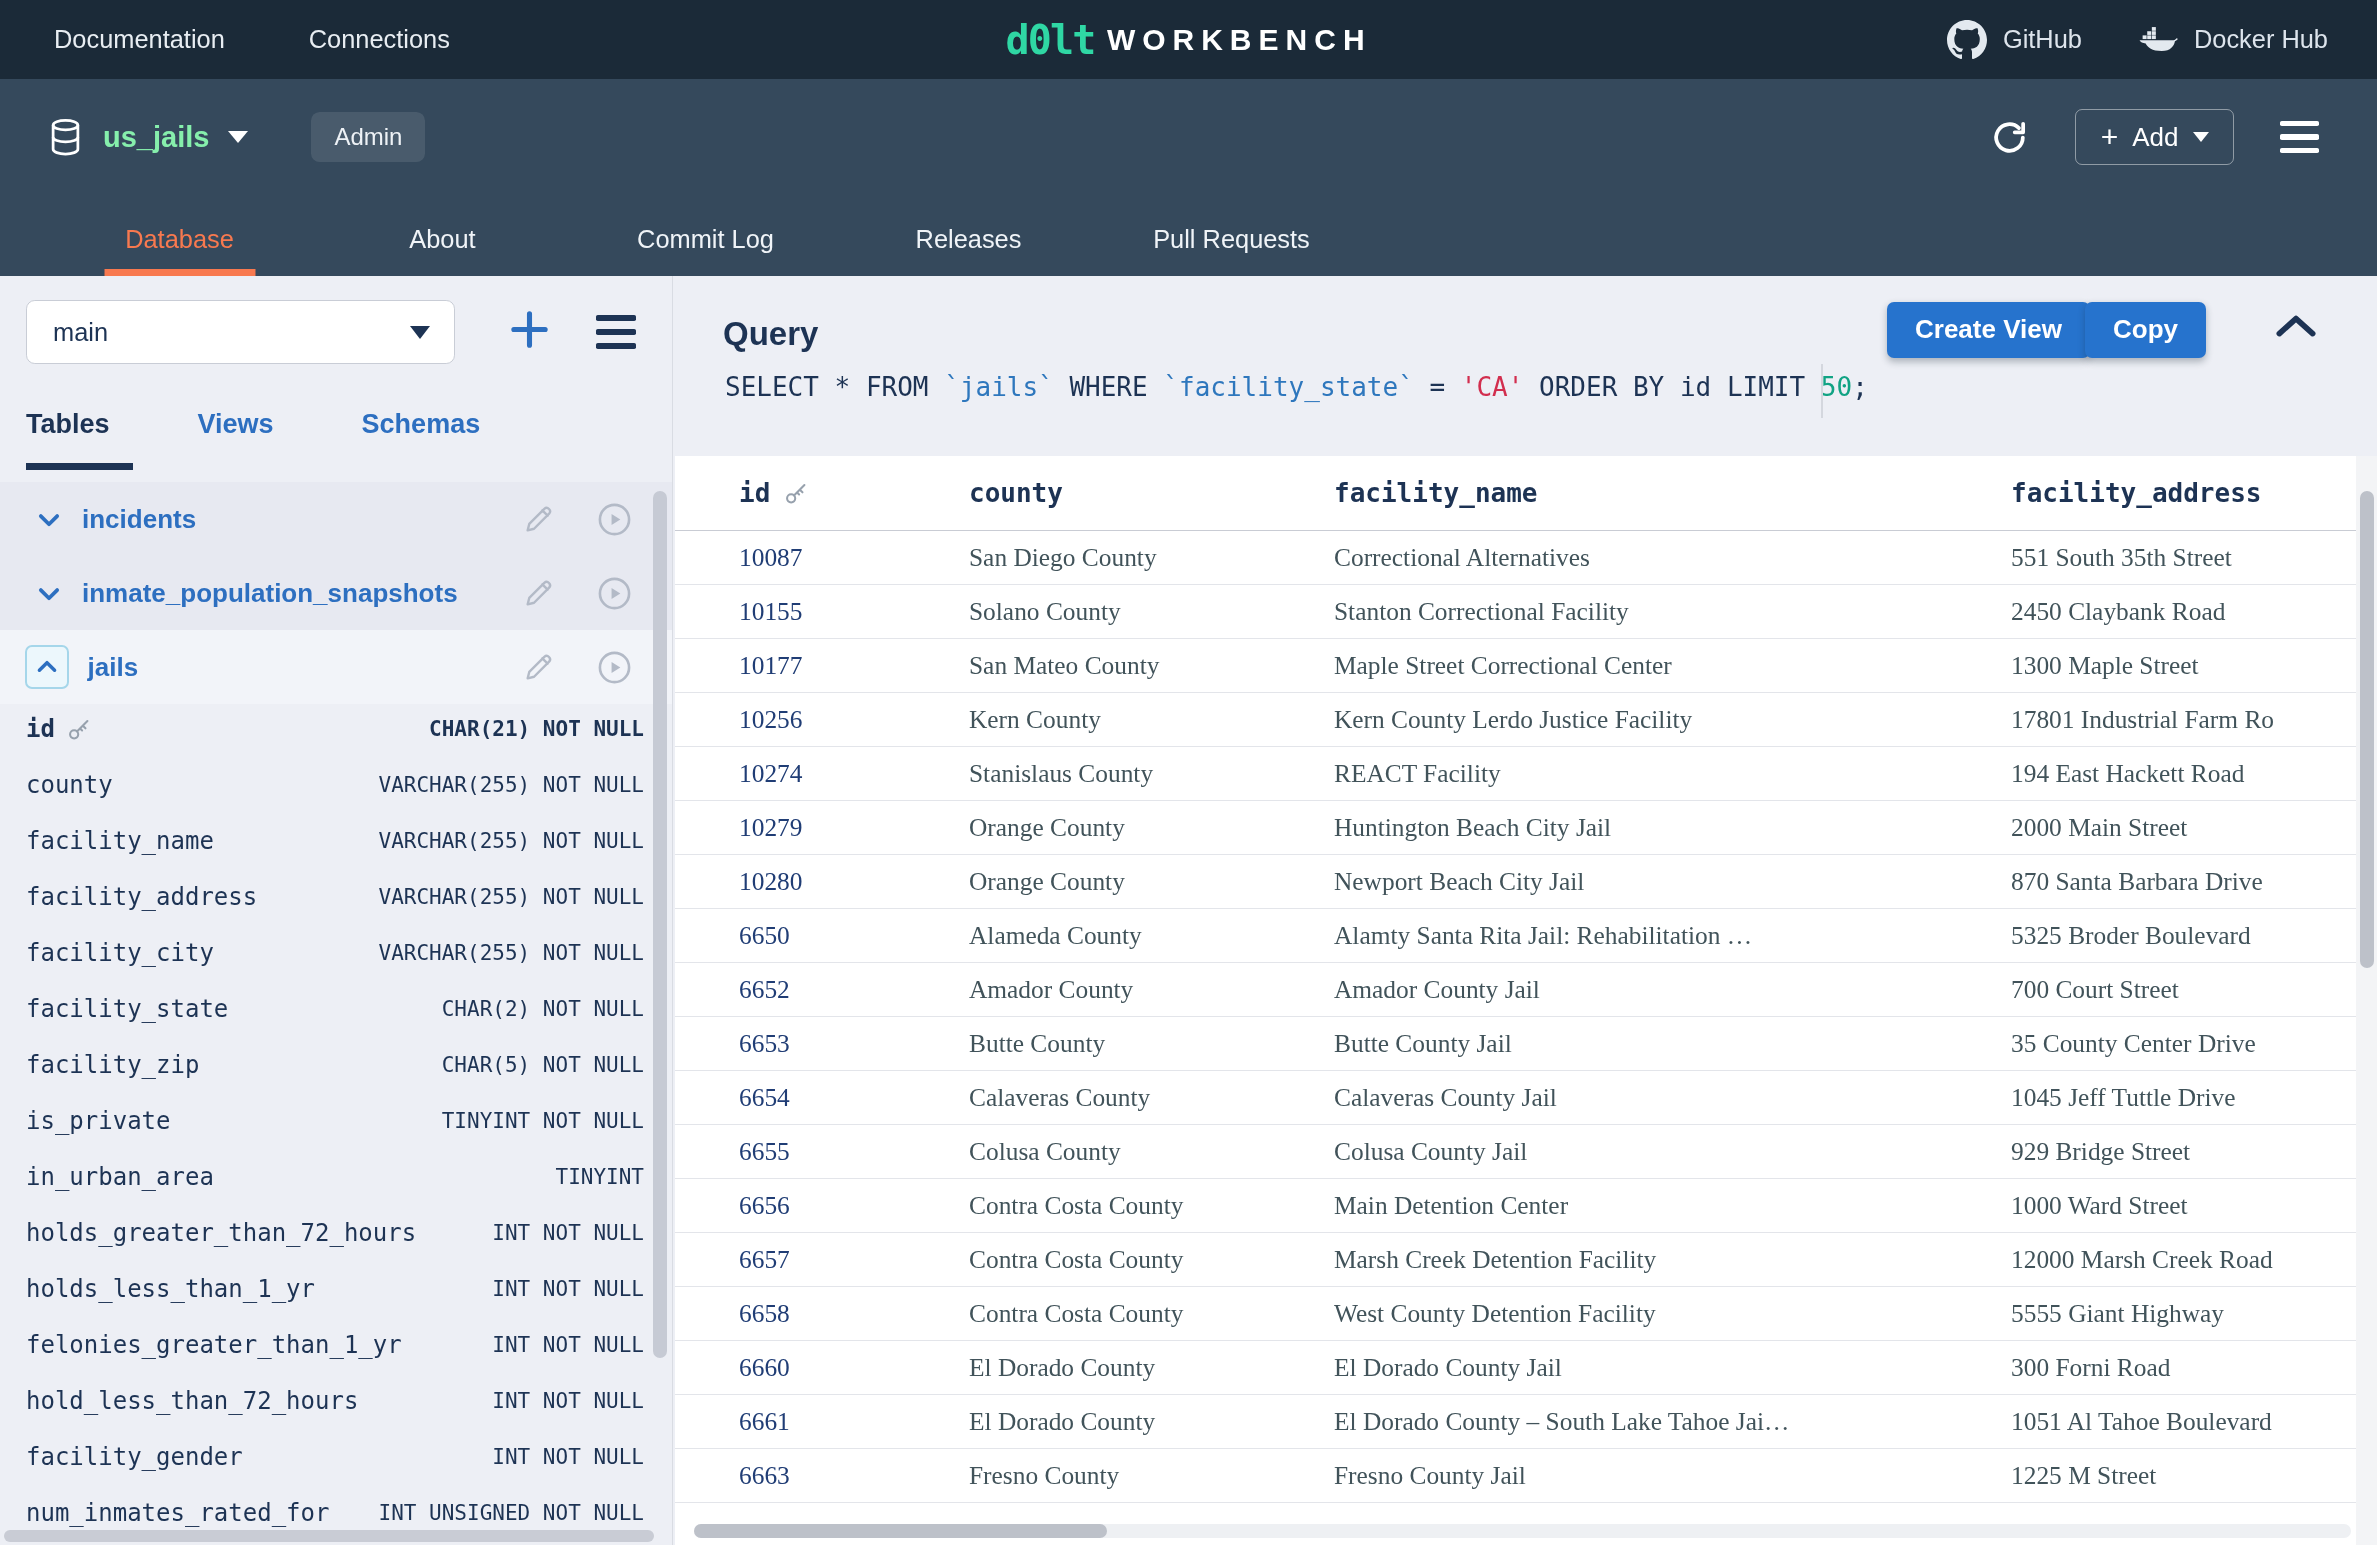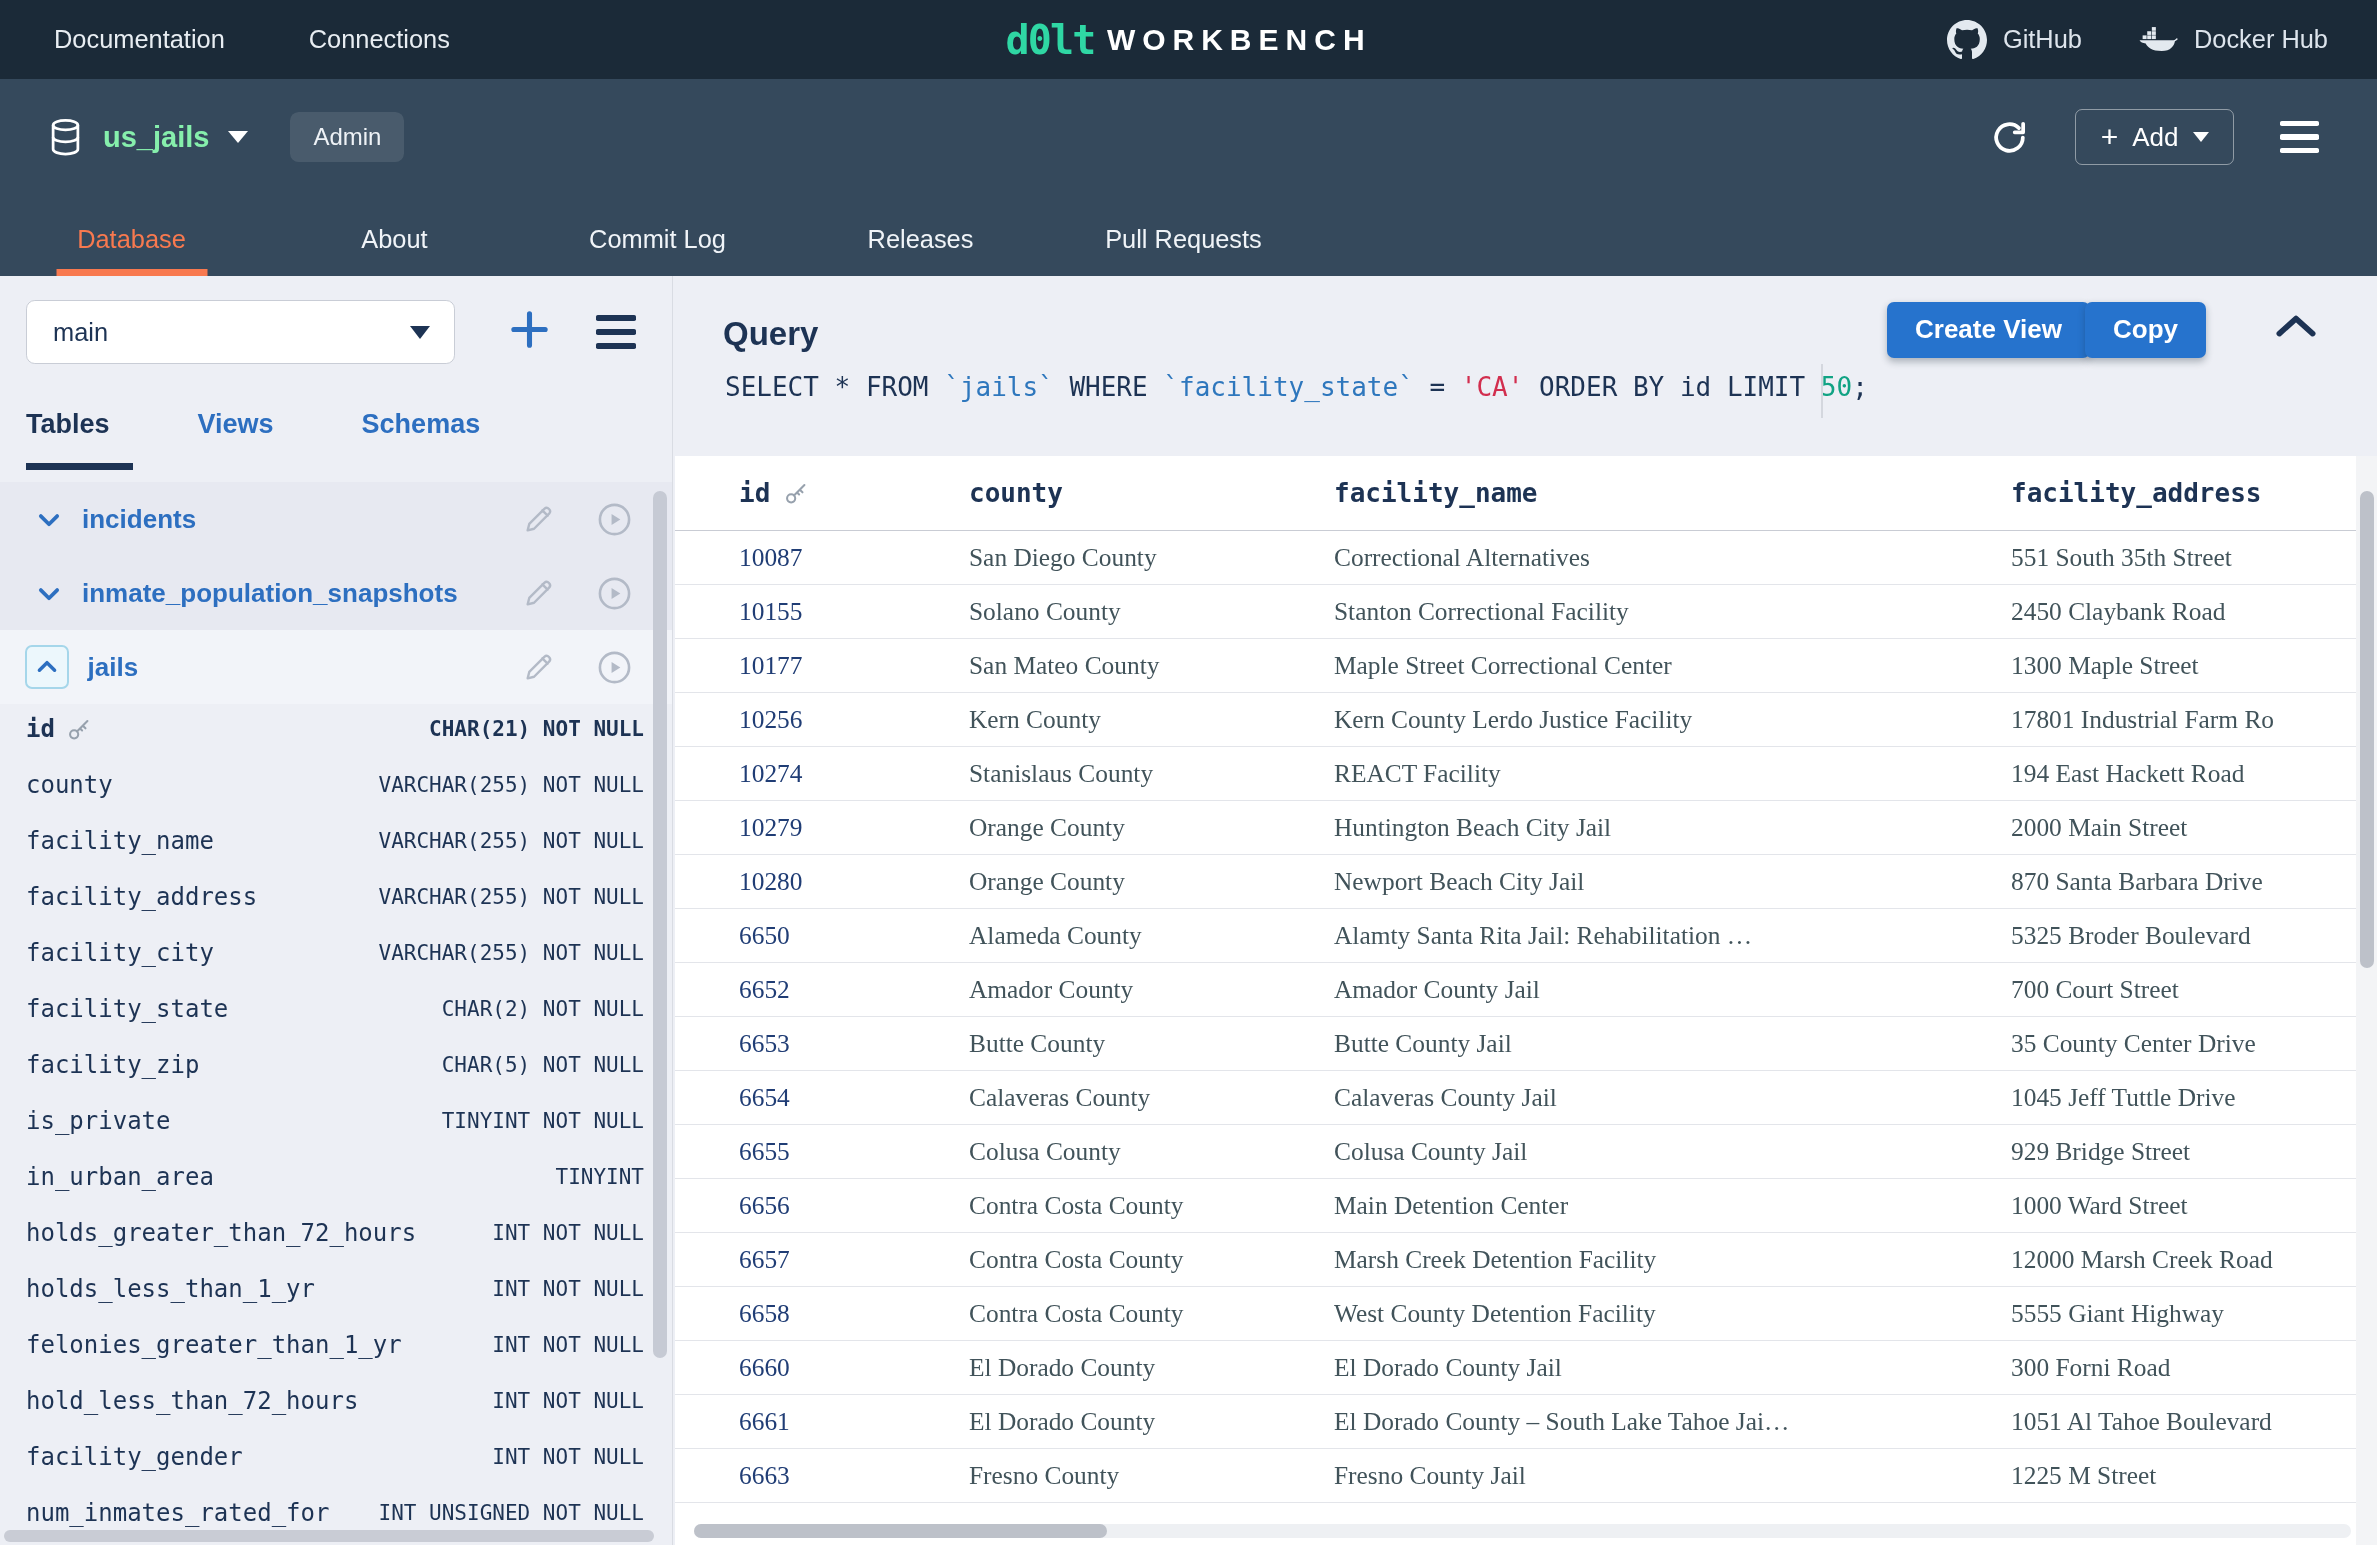--- a/index.html
+++ b/index.html
@@ -20,28 +20,28 @@
   .logo-suffix { color:#ffffff; font-size:30px; font-weight:800; letter-spacing:7px; margin-left:12.3px; }
   .topnav-right { position:absolute; right:49px; top:0; height:79px; display:flex; align-items:center; gap:56px; }
   .ext-link { display:flex; align-items:center; gap:16px; color:#dde4ec; font-size:25.4px; cursor:pointer; }
 
   
   .header { position:absolute; top:79px; left:0; right:0; height:197px; background:#35495c; }
   .header-row1 { position:absolute; top:0; left:0; right:0; height:116px; display:flex; align-items:center; }
   .db-icon { margin-left:49px; }
   .db-name { color:#86efac; font-size:29px; font-weight:600; margin-left:21px; }
   .db-caret { width:0; height:0; border-left:10.5px solid transparent; border-right:10.5px solid transparent; border-top:12.3px solid #ffffff; margin-left:19px; }
-  .admin-badge { margin-left:42px; background:rgba(255,255,255,0.10); color:#eef2f6; font-size:24px; padding:11.4px 23px; border-radius:8.8px; }
+  .admin-badge { margin-left:63px; background:rgba(255,255,255,0.10); color:#eef2f6; font-size:24px; padding:11.4px 23px; border-radius:8.8px; }
   .header-actions { position:absolute; right:58px; top:0; height:116px; display:flex; align-items:center; gap:46px; }
   .add-btn { display:flex; align-items:center; gap:14px; border:1.8px solid rgba(255,255,255,0.45); border-radius:7px; padding:11.4px 24.5px; color:#ffffff; font-size:26px; cursor:pointer; }
   .add-plus { font-size:30px; font-weight:400; line-height:1; }
   .add-caret { width:0; height:0; border-left:8.8px solid transparent; border-right:8.8px solid transparent; border-top:10.5px solid #ffffff; }
   .burger-w { display:flex; flex-direction:column; gap:8px; cursor:pointer; }
   .burger-w i { display:block; width:39px; height:5.3px; background:#ffffff; border-radius:1.8px; }
-  .header-tabs { position:absolute; bottom:0; left:0; height:74px; display:flex; }
+  .header-tabs { position:absolute; bottom:0; left:0; height:74px; display:flex;padding-left:48px; }
   .header-tab { width:263px; display:flex; align-items:center; justify-content:center; color:#f0f4f8; font-size:25.4px; position:relative; cursor:pointer; }
   .header-tab.active { color:#f8794f; }
   .header-tab.active::after { content:""; position:absolute; bottom:0; left:50%; transform:translateX(-50%); width:151px; height:7px; background:#f8794f; }
 
   
   .sidebar { position:absolute; top:276px; left:0; width:673px; bottom:0; background:#edeff5; border-right:1.8px solid #d9dce3; }
   .branch-select { position:absolute; left:26px; top:24px; width:429px; height:64px; background:#ffffff; border:1.8px solid #c9cdd6; border-radius:8.8px; display:flex; align-items:center; cursor:pointer; }
   .branch-label { margin-left:26px; font-size:25.4px; color:#1d3354; }
   .branch-caret { position:absolute; right:24.5px; width:0; height:0; border-left:10.5px solid transparent; border-right:10.5px solid transparent; border-top:13px solid #1d3354; }
   .plus-btn { position:absolute; left:506px; top:30px; cursor:pointer; }

